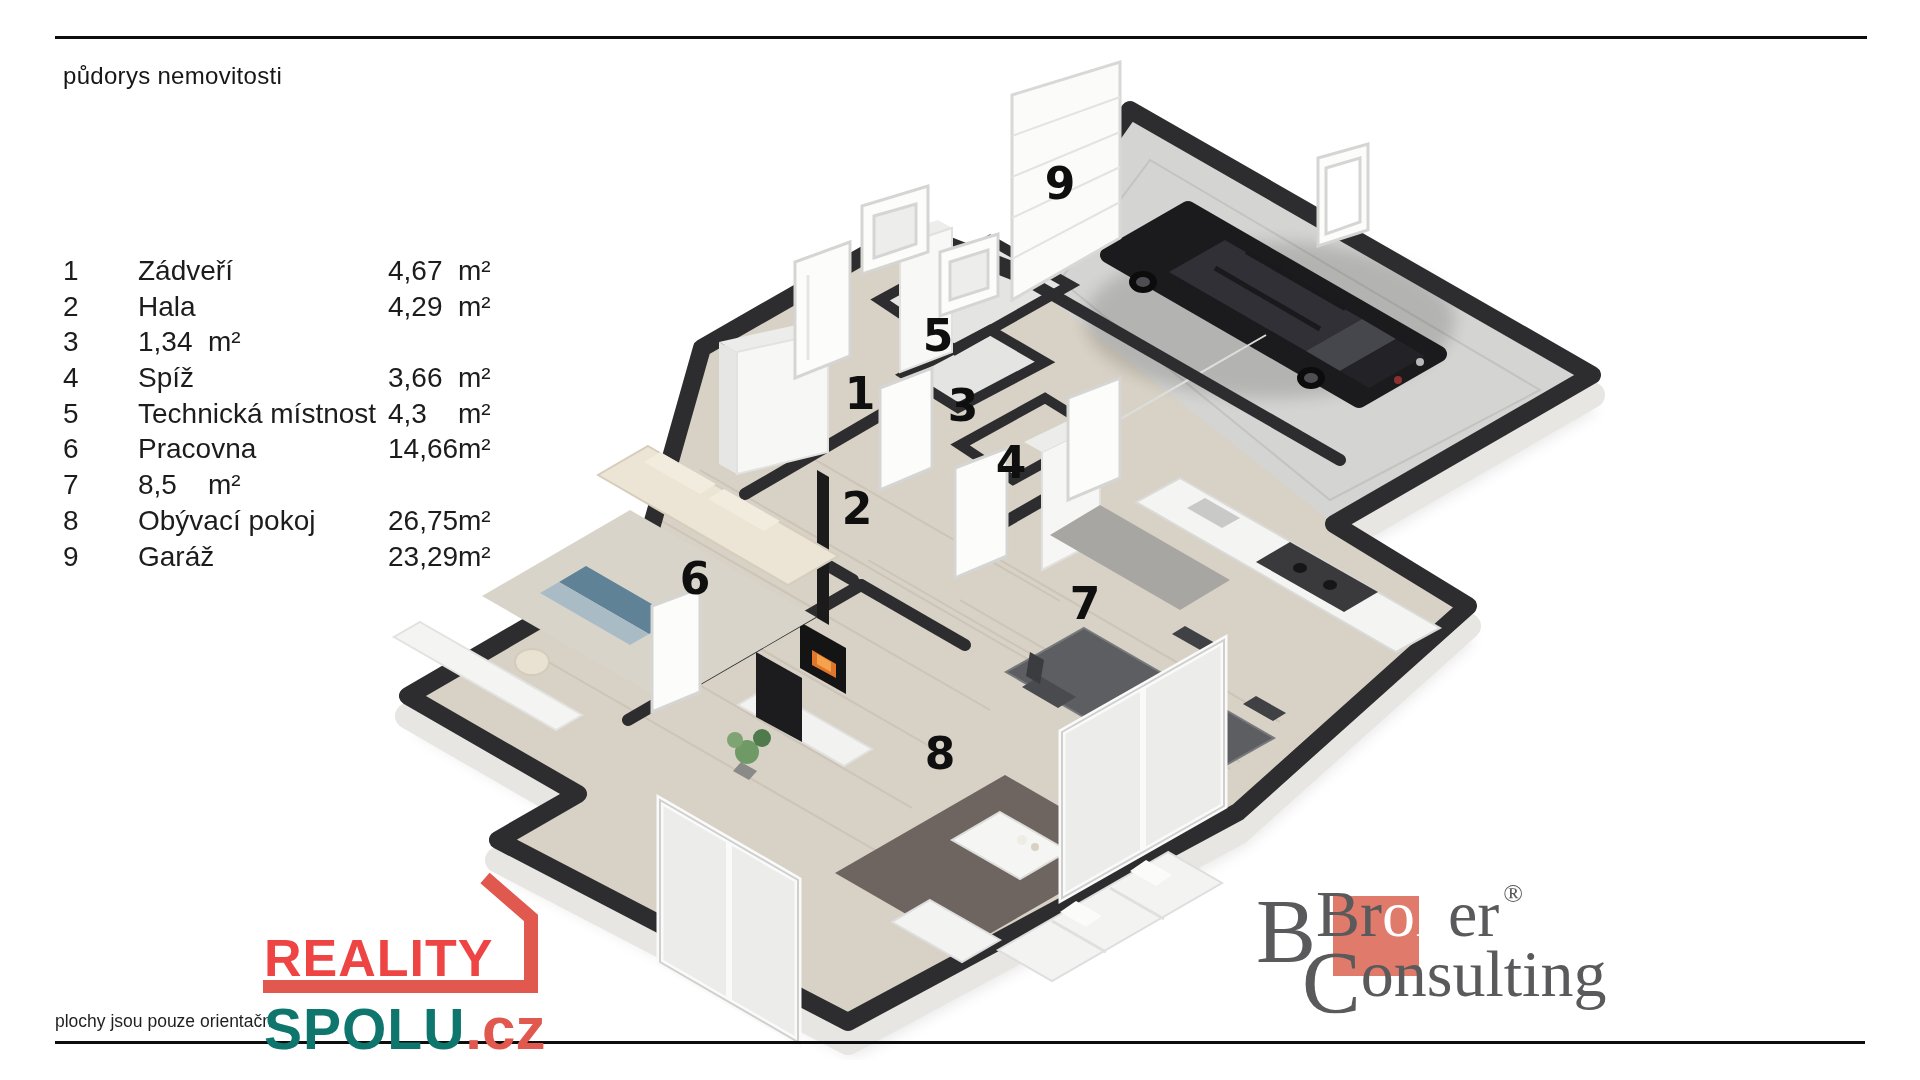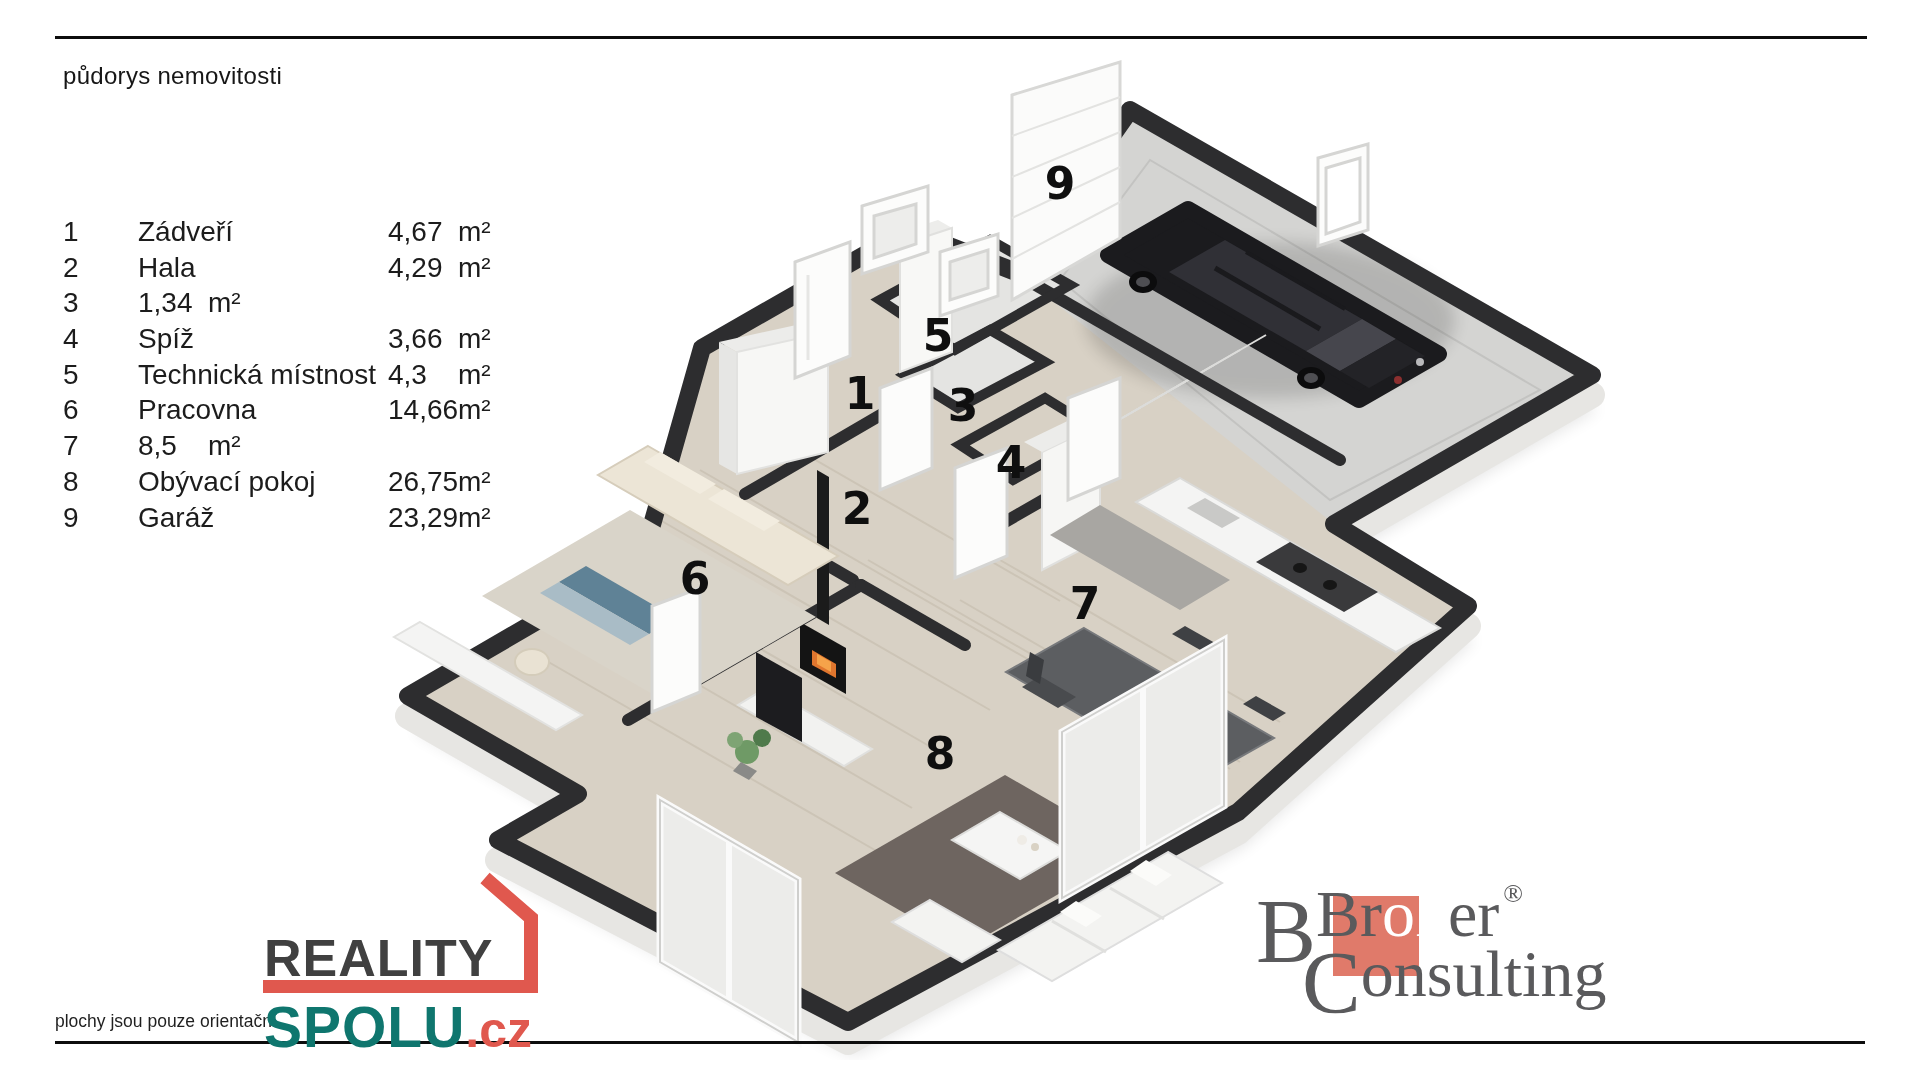--- a/index.html
+++ b/index.html
@@ -10,38 +10,38 @@
   .topline{left:55px;top:36px;width:1812px;height:3px;background:#0d0d0d;}
   .bottomline{left:55px;top:1041px;width:1810px;height:3px;background:#0d0d0d;z-index:1;}
   
   .page-title{left:63px;top:62px;font-size:24px;letter-spacing:.3px;color:#161616;}
   
   .legend{left:63px;top:214px;width:470px;font-size:28px;line-height:35.7px;color:#1c1c1c;}
   .legend .row{display:flex;height:35.7px;align-items:baseline;}
   .legend .c-num{width:75px;}
   .legend .c-name{width:250px;white-space:nowrap;}
   .legend .c-area{width:70px;}
-  .legend .c-unit{width:50px;}
+  .legend .c-unit{width:50px;margin-top:39px;}
   
   .planwrap{left:360px;top:40px;width:1340px;height:1020px;}
   
   .plan-num{position:absolute;transform:translate(-50%,-50%);font-size:44px;font-weight:700;
             color:#0f0f0f;font-family:"DejaVu Sans","Liberation Sans",sans-serif;z-index:3;}
   .pn1{left:860px;top:393px;} .pn2{left:857px;top:508px;} .pn3{left:963px;top:405px;}
   .pn4{left:1011px;top:462px;} .pn5{left:938px;top:335px;} .pn6{left:695px;top:578px;}
   .pn7{left:1085px;top:603px;} .pn8{left:940px;top:753px;} .pn9{left:1060px;top:183px;}
   
   .disclaimer{left:55px;top:1011px;font-size:17.5px;color:#1f1f1f;z-index:2;text-align:right;}
   
   .rs-logo{left:255px;top:870px;width:300px;height:190px;z-index:2;}
   .rs-line1{position:absolute;left:9px;top:58px;font-size:52px;font-weight:800;
-            letter-spacing:1px;color:#404040;}
+            letter-spacing:1px;color:#ef4444;}
   .rs-line2{position:absolute;left:9px;top:124px;font-size:57px;font-weight:800;white-space:nowrap;}
   .rs-line2 .gray{color:#0f766e;letter-spacing:1px;}
-  .rs-line2 .red{color:#e0584e;font-size:50px;}
+  .rs-line2 .red{color:#e0584e;font-size:60px;}
   
   .bk-logo{left:1256px;top:890px;width:430px;height:160px;z-index:2;
            font-family:"Liberation Serif","DejaVu Serif",serif;color:#5a5a5c;}
   .bk-square{position:absolute;left:77px;top:6px;width:86px;height:80px;background:#e07a6a;z-index:0;}
   .bk-line{position:absolute;white-space:nowrap;z-index:1;}
   .bk1{left:0;top:-14px;font-size:66px;}
   .bk1 .big{font-size:90px;vertical-align:-26px;}
   .bk1 .white{color:#ffffff;}
   .bk1 .reg{font-size:26px;vertical-align:34px;margin-left:4px;}
   .bk2{left:46px;top:42px;font-size:66px;}

